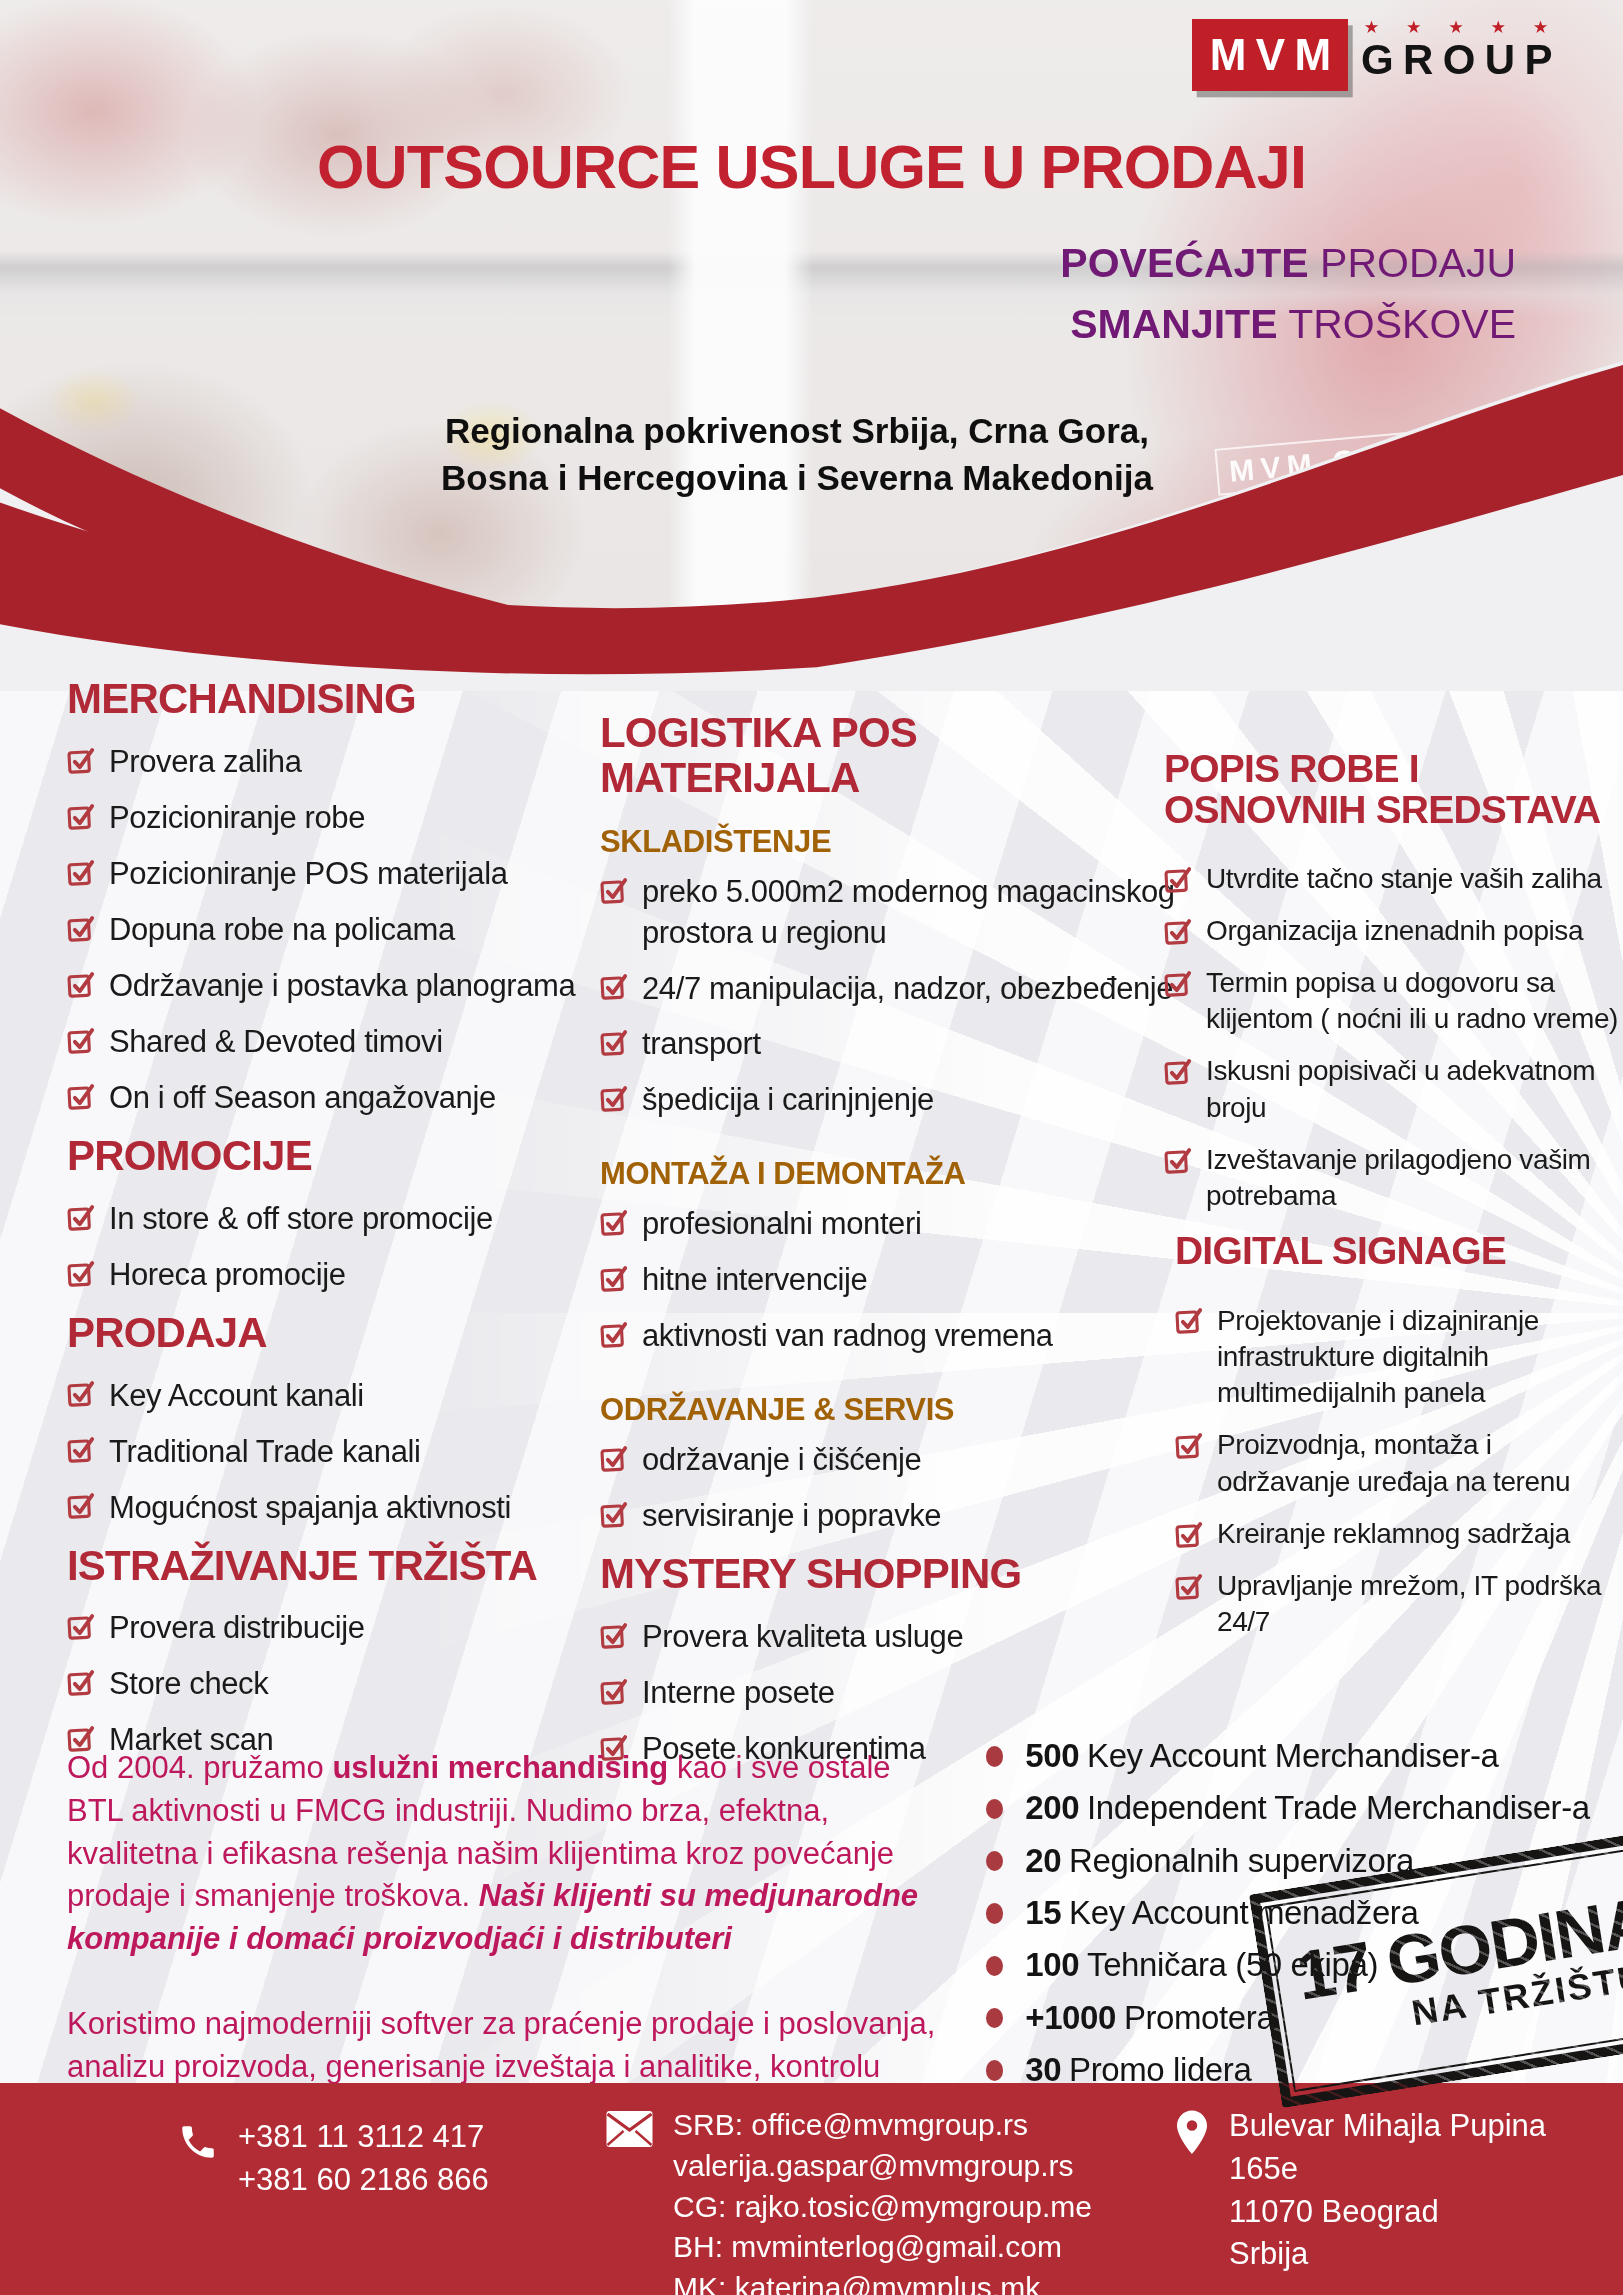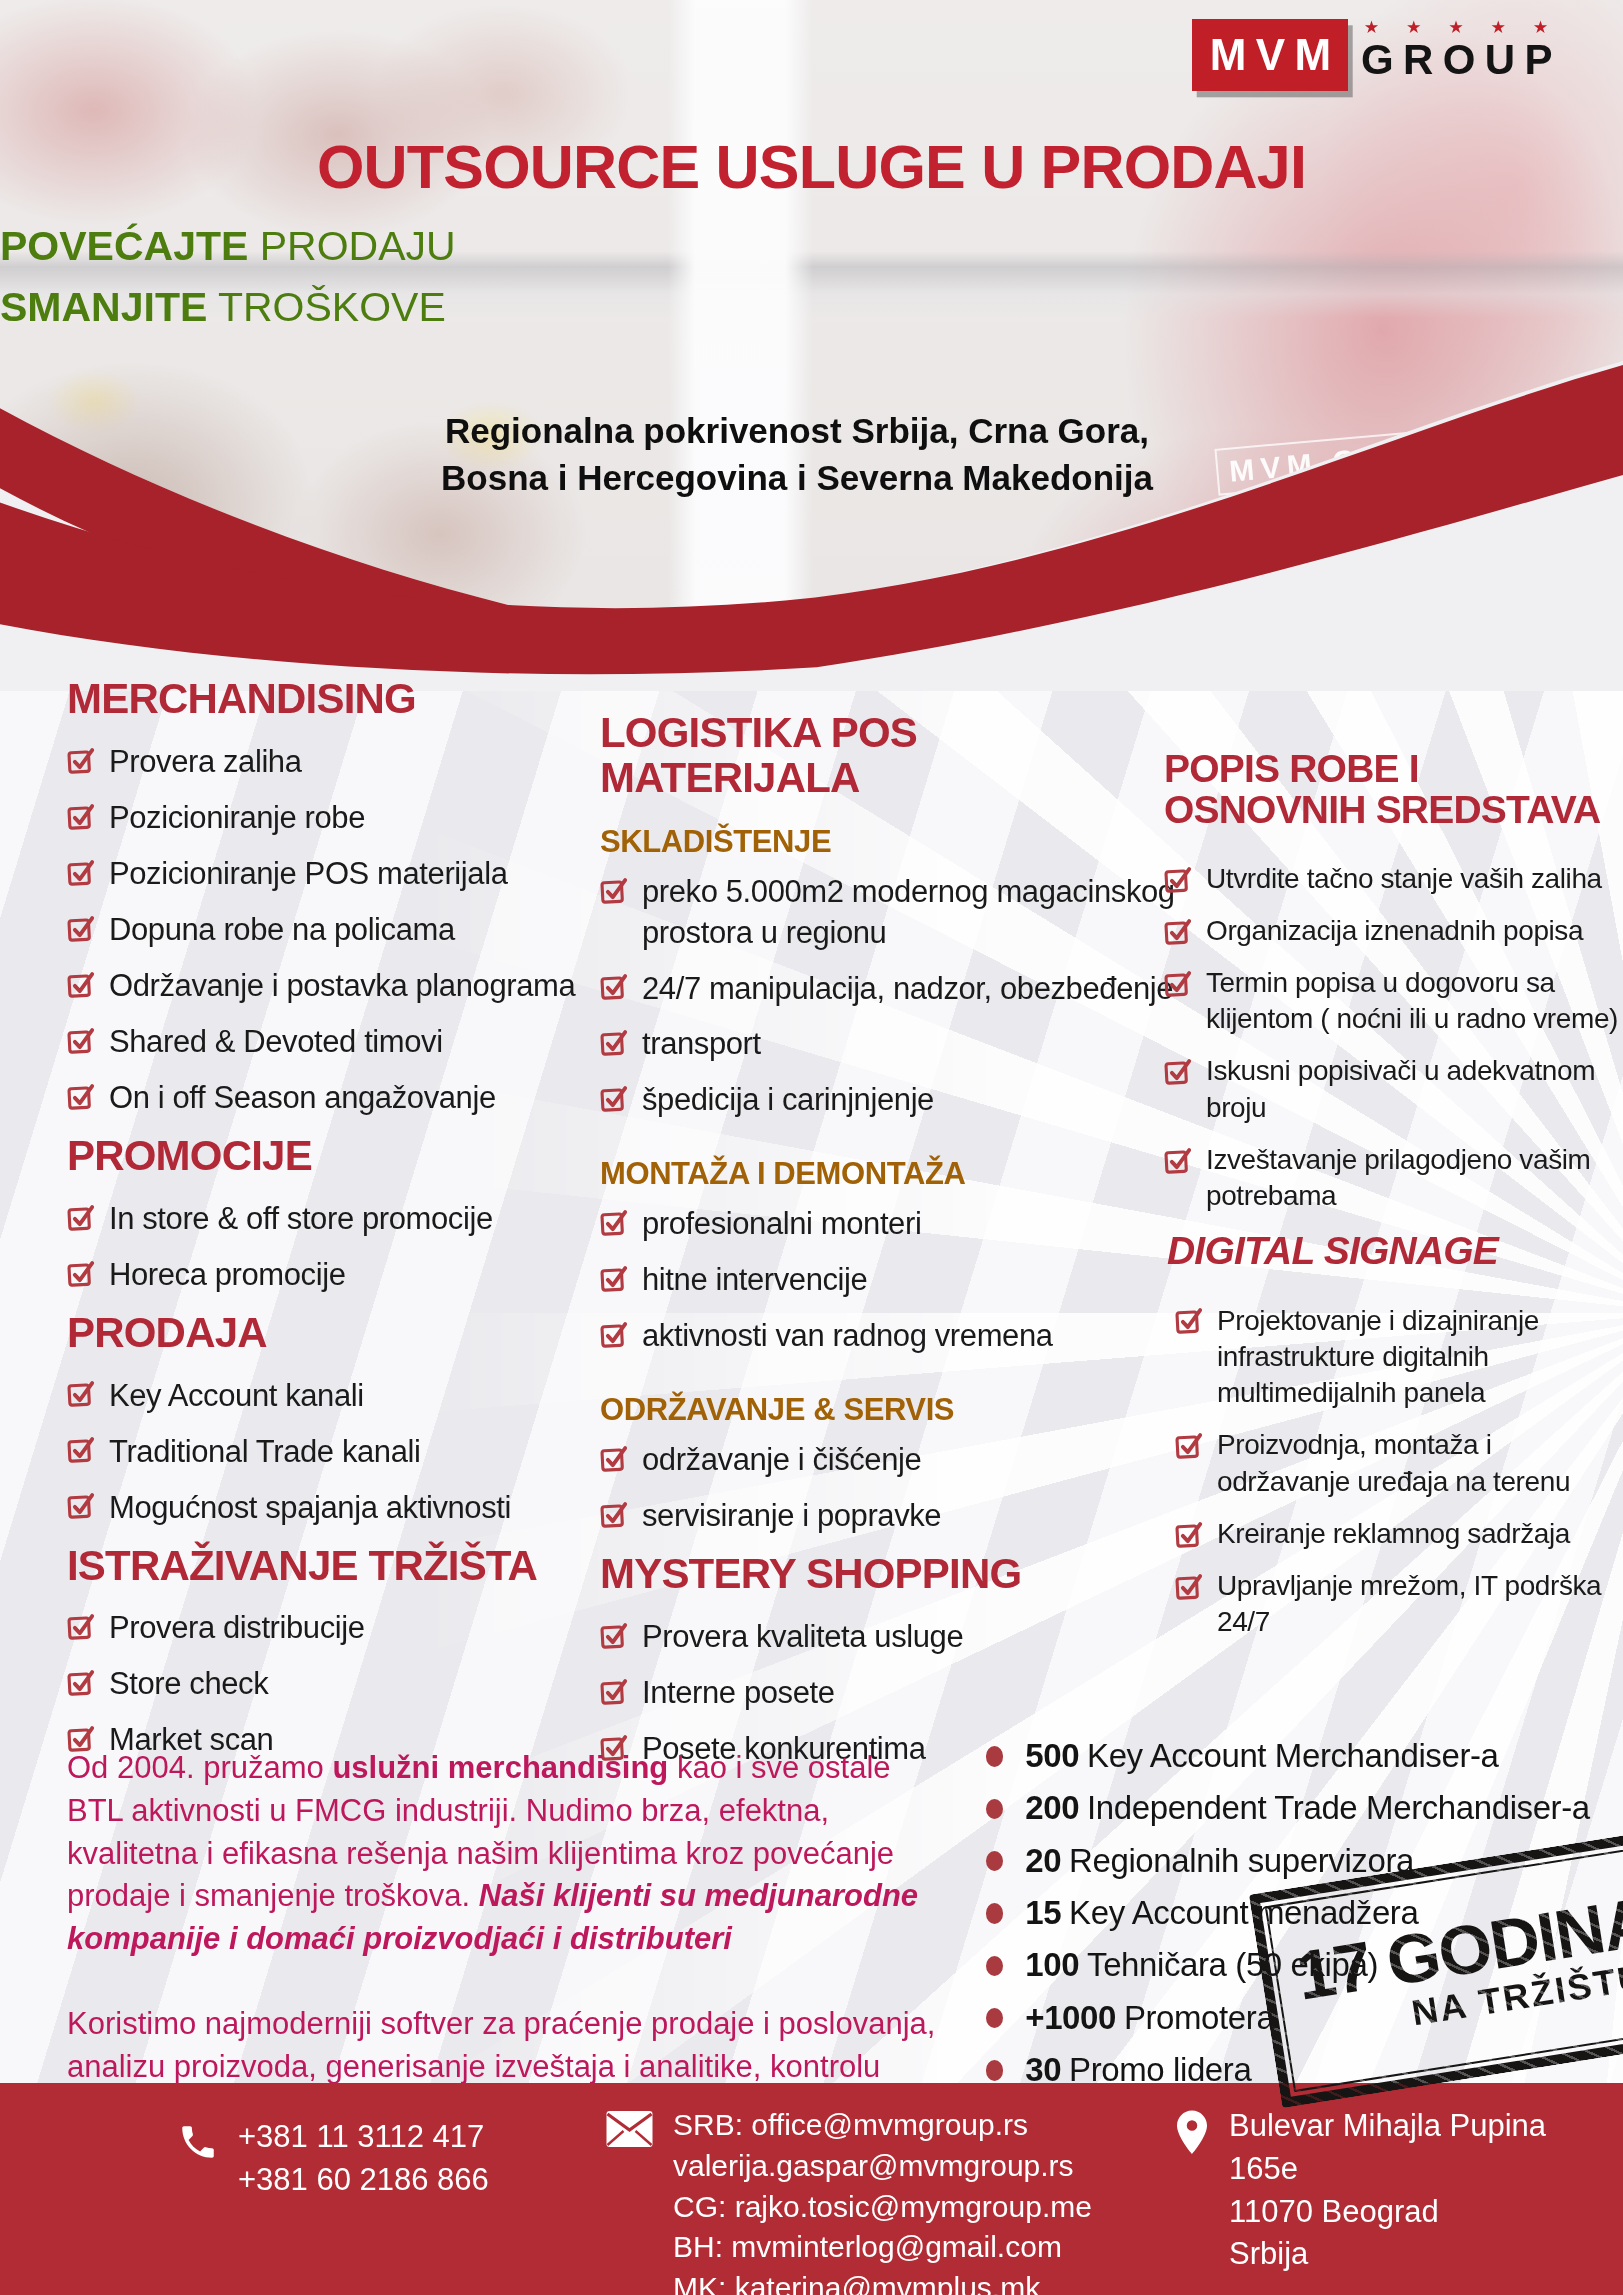--- a/index.html
+++ b/index.html
@@ -40,22 +40,22 @@
   .logo{position:absolute;top:19px;right:61px;display:flex;align-items:flex-start;gap:12.6px;z-index:4;}
   .logo-box{background:#c01f27;color:#fff;font-weight:700;font-size:44px;letter-spacing:9.4px;
     padding:11px 7.9px 11px 17.3px;box-shadow:4.7px 6.3px 0 rgba(70,70,72,.45);}
   .logo-right{display:flex;flex-direction:column;align-items:center;}
   .logo-stars{color:#c01f27;font-size:17.3px;letter-spacing:11px;line-height:1;margin-bottom:3.1px;white-space:nowrap;}
   .logo-group{color:#141414;font-weight:700;font-size:42px;letter-spacing:9.4px;line-height:1;}
 
   
   .main-title{position:absolute;left:0;top:132px;width:1623px;text-align:center;z-index:3;
     color:#c2212f;font-weight:700;font-size:61px;letter-spacing:-0.8px;}
-  .sub-block{position:absolute;left:0;top:216px;width:1516px;text-align:left;z-index:3;
-    font-size:41px;color:#4d7c0f;line-height:1.48;}
+  .sub-block{position:absolute;left:0;top:233px;width:1516px;text-align:right;z-index:3;
+    font-size:41px;color:#701a75;line-height:1.48;}
   .sub-block b{font-weight:700;}
   .region-block{position:absolute;left:0;top:407px;width:1594px;text-align:center;z-index:3;
     font-weight:700;font-size:35px;color:#0f0f0f;line-height:1.35;}
 
   
   .swoosh{position:absolute;left:0;top:361px;z-index:2;display:block;}
 
   
   .col{position:absolute;z-index:3;}
   .col1{left:67px;top:677px;width:534px;}
@@ -404,21 +404,21 @@
         </div>
         <div class="ci">
           <svg class="chk" viewBox="0 0 36 36">
             <rect x="3" y="8" width="25" height="25" rx="3" fill="none" stroke="currentColor" stroke-width="4"></rect>
             <path d="M10 20 L16 27 L33 6" fill="none" stroke="currentColor" stroke-width="5" stroke-linecap="round" stroke-linejoin="round"></path>
           </svg>
           <span class="ci-t">Izveštavanje prilagodjeno vašim potrebama</span>
         </div>
     </div>
 
-    <h2 class="sec gap-big" style="margin-left:3px;font-style:italic;">DIGITAL SIGNAGE</h2>
+    <h2 class="sec gap-big" style="margin-left:11px;">DIGITAL SIGNAGE</h2>
     <div style="margin-left:11px;margin-top:31px;">
       <div class="ci">
           <svg class="chk" viewBox="0 0 36 36">
             <rect x="3" y="8" width="25" height="25" rx="3" fill="none" stroke="currentColor" stroke-width="4"></rect>
             <path d="M10 20 L16 27 L33 6" fill="none" stroke="currentColor" stroke-width="5" stroke-linecap="round" stroke-linejoin="round"></path>
           </svg>
           <span class="ci-t">Projektovanje i dizajniranje infrastrukture digitalnih multimedijalnih panela</span>
         </div>
         <div class="ci">
           <svg class="chk" viewBox="0 0 36 36">

